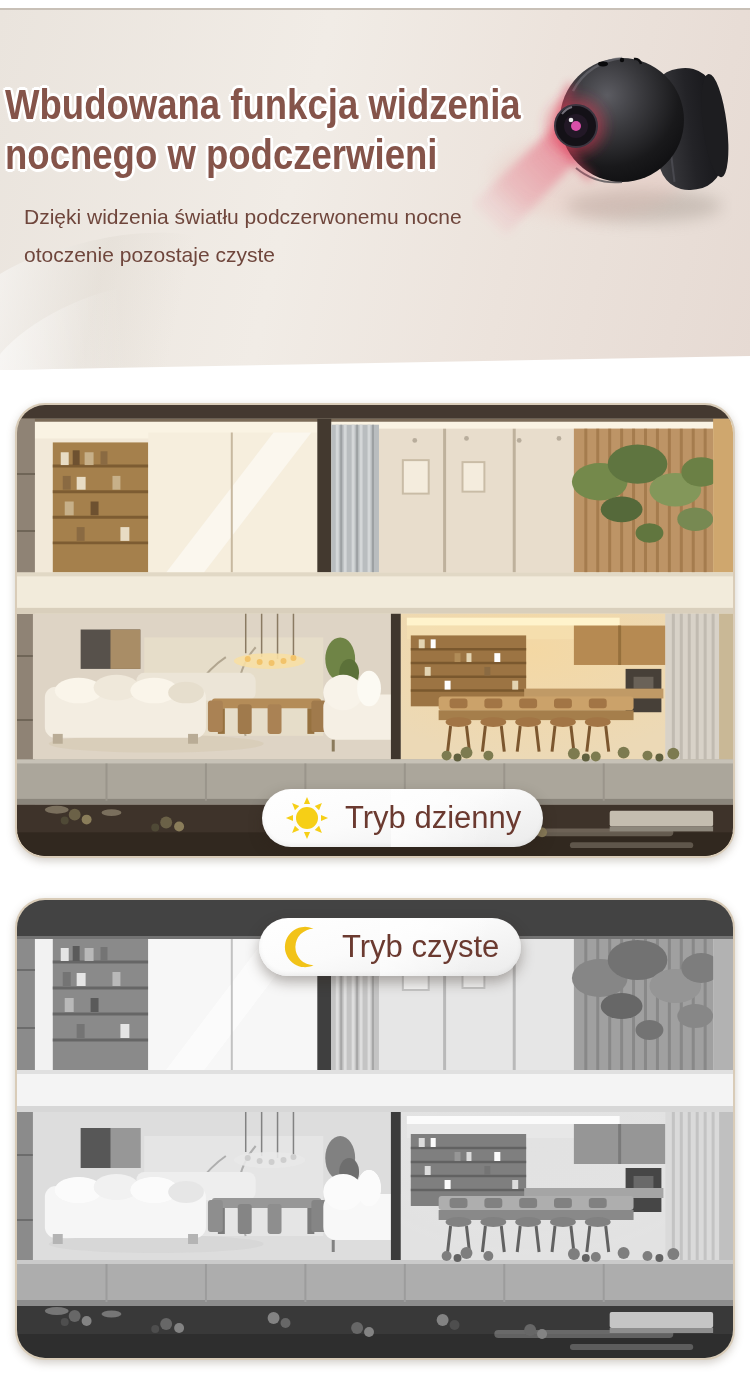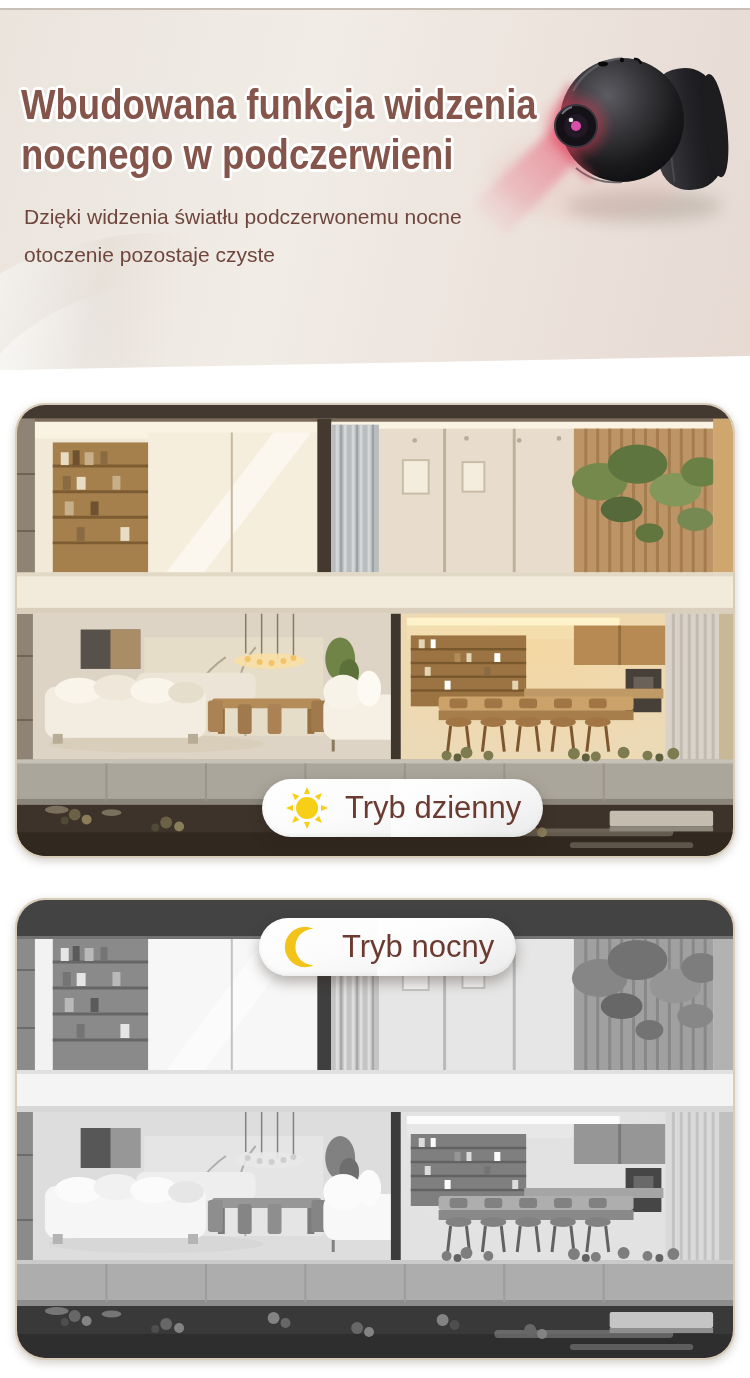--- a/index.html
+++ b/index.html
@@ -17,21 +17,21 @@
   .hero-leaf{
     position:absolute;left:-40px;top:228px;width:300px;height:150px;
     background:linear-gradient(118deg,rgba(255,255,255,0.95) 0%,rgba(205,199,188,0.25) 45%,rgba(205,199,188,0) 70%);
     transform:rotate(-16deg);opacity:.8;border-radius:40% 60% 50% 50%;
   }
   .hero-leaf2{
     position:absolute;left:-20px;top:290px;width:220px;height:90px;
     background:linear-gradient(110deg,rgba(255,255,255,0.8),rgba(210,204,194,0) 65%);
     transform:rotate(-24deg);opacity:.7;border-radius:50%;
   }
-  .title-block{position:absolute;left:21px;top:80px;width:560px;z-index:3;}
+  .title-block{position:absolute;left:5px;top:80px;width:560px;z-index:3;}
   .title-line{
     display:block;white-space:nowrap;
     font-weight:bold;font-size:42px;line-height:50px;letter-spacing:0px;
     color:#85544a;
     transform:scaleX(.87);transform-origin:left center;
     text-shadow:
       -2px -2px 0 #fff, 2px -2px 0 #fff, -2px 2px 0 #fff, 2px 2px 0 #fff,
       -3px 0 0 #fff, 3px 0 0 #fff, 0 -3px 0 #fff, 0 3px 0 #fff,
       0 0 6px rgba(255,255,255,.95);
   }
@@ -58,21 +58,21 @@
     border-radius:29px;display:flex;align-items:center;justify-content:center;
     gap:15px;padding:0 22px;z-index:5;
     background:linear-gradient(165deg,#ffffff 0%,#fbfbfb 45%,#ebebeb 100%);
     box-shadow:0 6px 14px rgba(45,35,25,.35), inset 0 -2px 4px rgba(0,0,0,.05);
   }
   .badge::after{ 
     content:"";position:absolute;left:46%;top:0;width:54%;height:100%;
     background:linear-gradient(120deg,rgba(255,255,255,.85),rgba(255,255,255,0) 70%);
     border-radius:0 29px 29px 0;pointer-events:none;
   }
-  .day .badge{left:245px;top:374px;}
+  .day .badge{left:245px;top:384px;}
   .night .badge{left:242px;top:18px;}
   .badge-label{font-size:31px;color:#6b3a30;position:relative;z-index:1;}
   .badge-icon{width:46px;height:46px;flex:0 0 46px;position:relative;z-index:1;}
 </style>
 </head>
 <body>
 
 <section class="hero">
   <div class="hero-leaf"></div>
   <div class="hero-leaf2"></div>
@@ -389,15 +389,15 @@
 
       <rect width="720" height="36" fill="#4b3b31"></rect>
       <rect y="36" width="720" height="3" fill="#7b6b58"></rect>
     </svg>
   </div>
 
   <div class="badge">
     <svg class="badge-icon" viewBox="0 0 48 48">
       <path d="M34 5 A21 21 0 1 0 34 43 A16.5 16.5 0 1 1 34 5 Z" fill="#f2c318"></path>
     </svg>
-    <span class="badge-label">Tryb nocny</span>
+    <span class="badge-label">Tryb czyste</span>
   </div>
 </div>
 
 </body></html>

